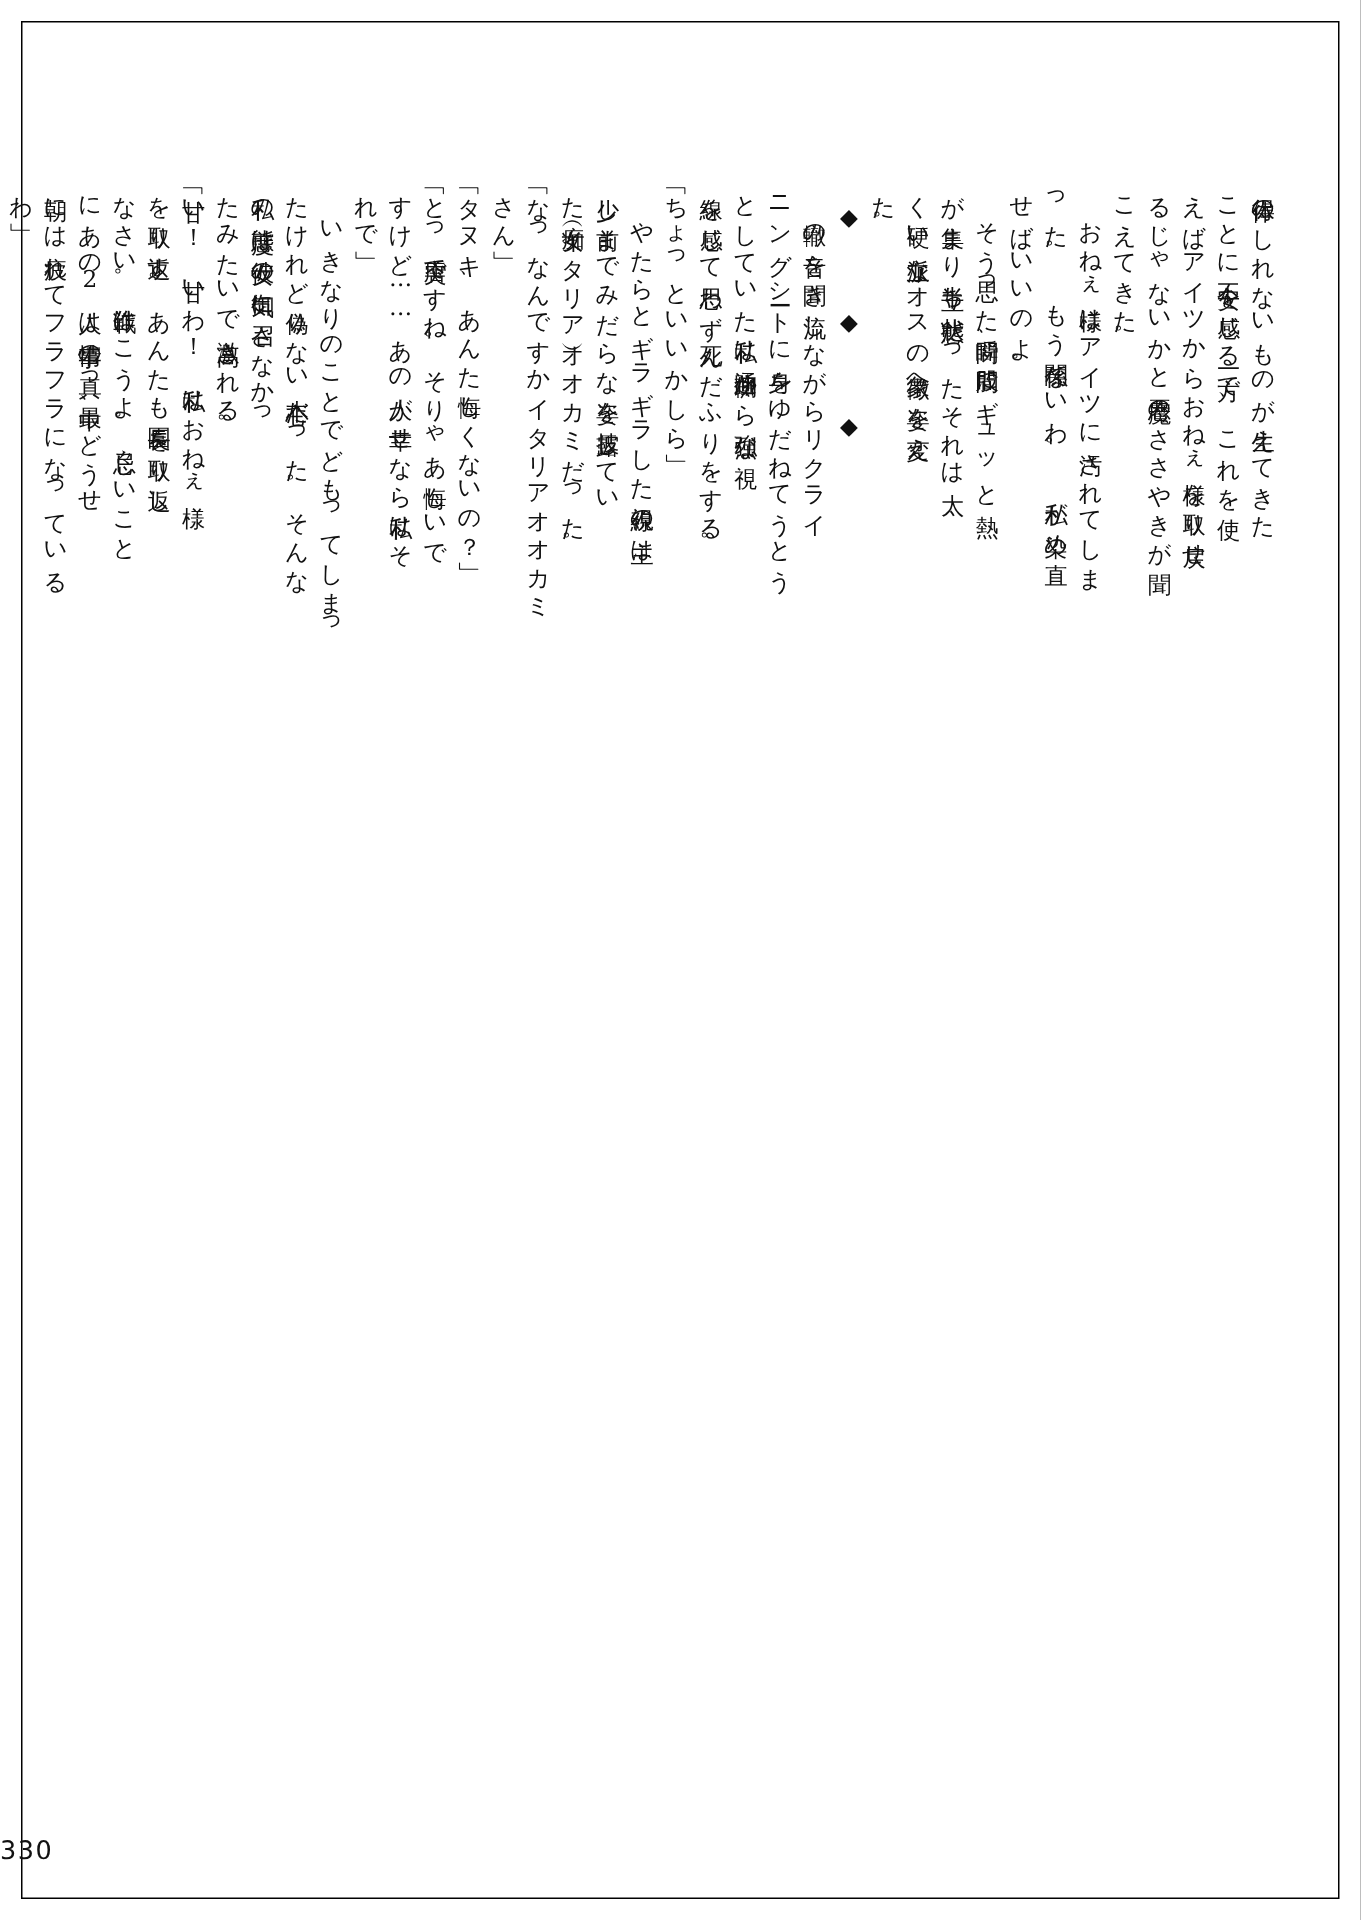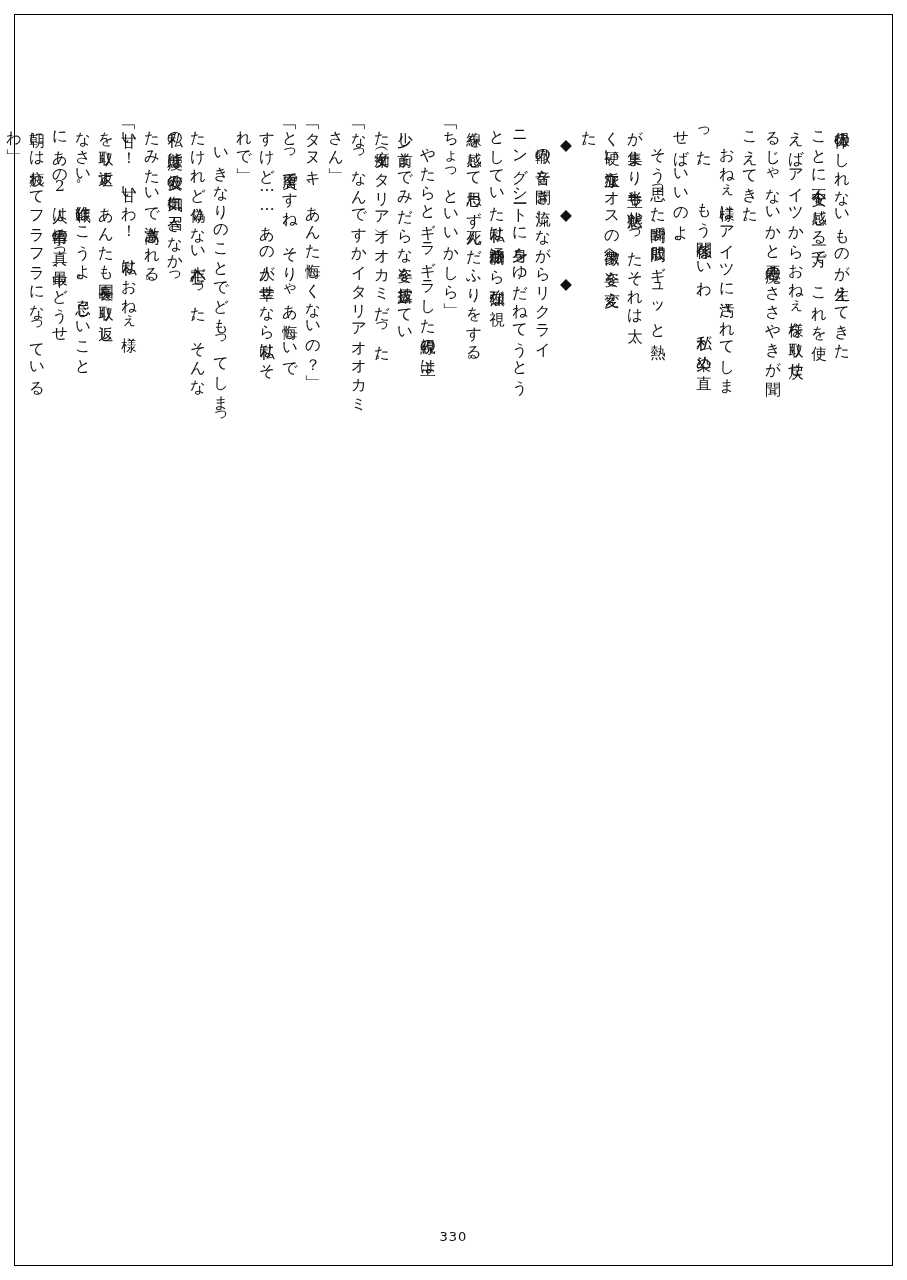--- a/index.html
+++ b/index.html
@@ -62,22 +62,21 @@
     font-weight: 500;
   }
   .vline.indent {
     padding-top: 16px;
   }
   .page-number {
     position: absolute;
     left: 0;
     right: 0;
     bottom: 36px;
-    text-align: center;
-    font-size: 13px;
+    font-size: 17px;
     color: #111111;
     font-family: "DejaVu Sans", "Liberation Sans", sans-serif;
     letter-spacing: 1px;
   }
 </style>
 </head>
 <body>
 
 <div class="page">
   <div class="page-border"></div>

